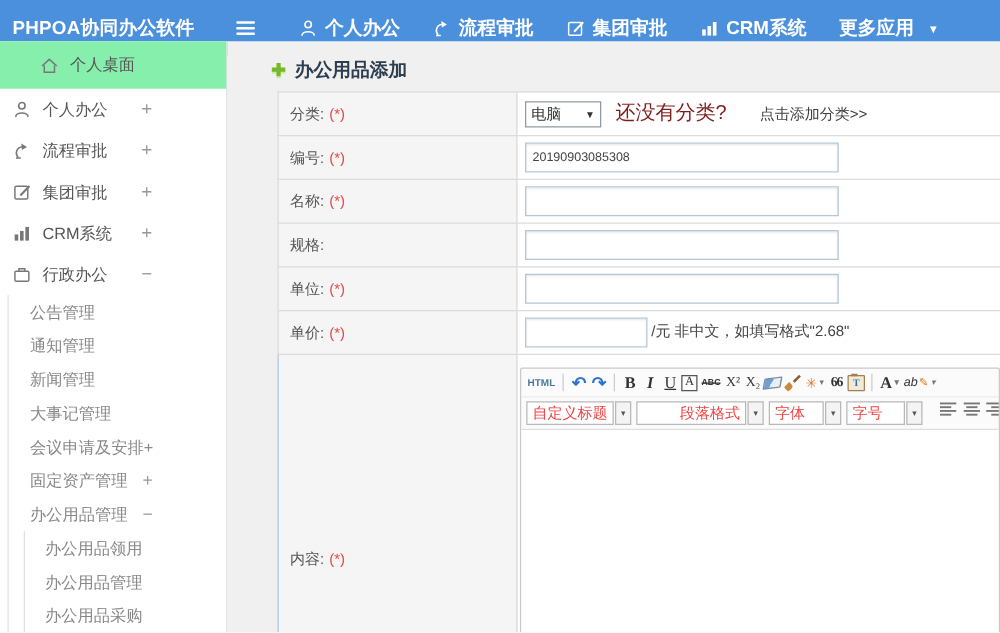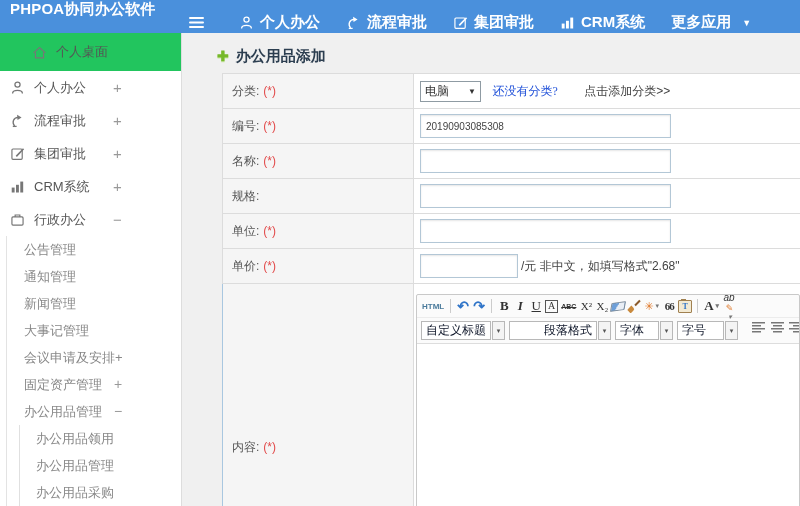--- a/index.html
+++ b/index.html
@@ -1,31 +1,31 @@
 <!DOCTYPE html>
 <html><head>
 <meta charset="utf-8">
 <style>
   * { margin:0; padding:0; box-sizing:border-box; }
   body { font-family:"Liberation Sans", sans-serif; }
   .screen { width:800px; height:506px; position:relative; overflow:hidden; background:#fff; }
 
   
-  .topbar { height:45px; background:#4a90dc; display:flex; color:#fff; }
+  .topbar { height:45px; background:#4a90dc; display:flex; align-items:center; color:#fff; }
   .logo { width:172px; padding-left:10px; font-size:15px; font-weight:bold; letter-spacing:.2px; white-space:nowrap; }
   .hamburger { margin-left:16px; display:flex; align-items:center; cursor:pointer; }
   .topnav { display:flex; align-items:center; margin-left:34px; gap:26px; }
   .nav-item { display:flex; align-items:center; gap:6px; font-size:15px; font-weight:bold; cursor:pointer; white-space:nowrap; }
   .nav-item .icn { display:flex; color:#fff; }
   .nav-caret { font-size:9px; margin-left:5px; }
 
   
   .sidebar { position:absolute; top:33px; left:0; width:182px; bottom:0; background:#fff; border-right:1px solid #ddd; }
   .side-item { height:33px; display:flex; align-items:center; padding-left:10px; color:#555; font-size:13px; position:relative; cursor:pointer; }
-  .side-item.active { height:38px; background:#22c55e;padding-left:32px; }
+  .side-item.active { height:38px; background:#86efac;padding-left:32px; }
   .side-item .icn { width:16px; height:16px; margin-right:8px; color:#777; display:flex; align-items:center; }
   .expand { position:absolute; left:113px; color:#999; font-size:15px; font-weight:normal; }
   .submenu { border-left:1px solid #e3e3e3; margin-left:6px; }
   .sub-item { height:27px; line-height:27px; padding-left:17px; color:#888; font-size:13px; position:relative; cursor:pointer; white-space:nowrap; }
   .sub-item .expand { left:107px; font-size:14px; }
   .submenu2 { border-left:1px solid #e0e0e0; margin-left:12px; }
   .submenu2 .sub-item { padding-left:16px; }
 
   
   .main { position:absolute; left:182px; top:33px; right:0; bottom:0; background:#f0f0f0; overflow:hidden; }
@@ -37,21 +37,21 @@
   .form td { border:1px solid #dcdcdc; vertical-align:middle; }
   .form tr { height:35px; }
   td.lbl { width:191px; background:#f5f5f5; font-size:12px; color:#555; padding-left:9px; }
   td.val { background:#fff; padding-left:6px; border-right:none; }
   .req { color:#e24b4b; font-style:normal; margin-left:4px; font-size:12px; }
 
   .inp { width:251px; height:24px; border:1px solid #b3c7d6; box-shadow:inset 0 1px 2px rgba(0,0,0,.10); font-size:10px; color:#444; padding:0 5px; background:#fff; font-family:"Liberation Sans",sans-serif; }
   .inp.small { width:98px; }
   .sel { display:inline-flex; align-items:center; justify-content:space-between; width:61px; height:21px; border:1px solid #8f9ba3; background:#fff; font-size:12px; color:#333; padding:0 4px; vertical-align:middle; cursor:pointer; }
   .sel .car { font-size:8px; color:#333; }
-  .hint { font-size:12px; color:#1d4ed8; margin-left:7px;font-family:Liberation Serif, serif; }
+  .hint { font-size:16px; color:#7f1d1d; margin-left:7px; }
   .link { color:#404040; font-size:12px; text-decoration:none; cursor:pointer;margin-left:22px; }
   .suffix { font-size:12px; color:#444; margin-left:3px; }
 
   
   tr.row-content { height:324px; }
   tr.row-content td.lbl { border-left:1px solid #a9c7e0; }
   tr.row-content td.val { vertical-align:top; padding:10px 0 0 2px; }
 
   
   .editor { border:1px solid #c9c9c9; background:#fbfbfb; border-radius:2px; overflow:hidden; }
@@ -74,25 +74,25 @@
   [data-name="eraser-icon"] { width:13px; height:9px; transform:skewX(-18deg) rotate(-8deg); background:linear-gradient(115deg,#6d9fd8 45%,#e9eef5 45%); border:1px solid #7b8a99; border-radius:1px; }
   [data-name="format-brush-icon"] { width:13px; height:13px; position:relative; }
   [data-name="format-brush-icon"]::before { content:""; position:absolute; top:2px; right:0; width:7px; height:2px; background:#8a5a2b; transform:rotate(-45deg); }
   [data-name="format-brush-icon"]::after { content:""; position:absolute; bottom:1px; left:1px; width:6px; height:5px; background:#c98a3e; transform:rotate(-45deg); border-radius:1px 0 2px 1px; }
   [data-name="color-wand-icon"] { color:#e07a2c; font-size:11px; }
   [data-name="blockquote-icon"] { font-family:"Liberation Serif",serif; font-weight:bold; font-size:11px; letter-spacing:-1px; }
   [data-name="paste-text-icon"] { width:11px; height:13px; border:1px solid #a08050; background:#f3ead3; border-radius:1px; position:relative; }
   [data-name="paste-text-icon"]::before { content:""; position:absolute; top:-2px; left:2px; width:5px; height:2px; background:#a08050; }
   [data-name="paste-text-icon"]::after { content:"T"; position:absolute; top:1px; left:0; right:0; text-align:center; color:#2f74c8; font:bold 8px "Liberation Serif",serif; }
   [data-name="font-color-icon"] { font-family:"Liberation Serif",serif; font-weight:bold; font-size:13px; }
-  [data-name="highlight-color-icon"] { font-size:10px; font-style:italic;flex-direction:column; }
+  [data-name="highlight-color-icon"] { font-size:10px; font-style:italic; }
   [data-name="highlight-color-icon"] .mark { color:#e07a2c; font-style:normal; font-size:9px; margin-left:1px; }
 
   .tb-select { display:inline-flex; align-items:center; cursor:pointer; }
-  .tb-select .txt { border:1px solid #b8b8b8; background:#fff; height:19px; line-height:17px; font-size:12px; color:#0f172a; padding:0 4px; white-space:nowrap; }
+  .tb-select .txt { border:1px solid #b8b8b8; background:#fff; height:19px; line-height:17px; font-size:12px; color:#ef4444; padding:0 4px; white-space:nowrap; }
   .tb-select .arr { border:1px solid #b8b8b8; margin-left:1px; width:13px; height:19px; font-size:7px; color:#555; display:inline-flex; align-items:center; justify-content:center; background:#f4f4f4; }
   [data-name="custom-title-select"] .txt { min-width:62px; }
   [data-name="paragraph-format-select"] .txt { min-width:48px;padding-left:34px; }
   [data-name="font-family-select"] .txt { min-width:44px; }
   [data-name="font-size-select"] .txt { min-width:47px; }
   [data-name="align-left-icon"] { background:linear-gradient(#777 0 0) 0 0/13px 1.5px no-repeat, linear-gradient(#777 0 0) 0 3px/9px 1.5px no-repeat, linear-gradient(#777 0 0) 0 6px/13px 1.5px no-repeat, linear-gradient(#777 0 0) 0 9px/9px 1.5px no-repeat; }
   [data-name="align-center-icon"] { background:linear-gradient(#777 0 0) 50% 0/13px 1.5px no-repeat, linear-gradient(#777 0 0) 50% 3px/9px 1.5px no-repeat, linear-gradient(#777 0 0) 50% 6px/13px 1.5px no-repeat, linear-gradient(#777 0 0) 50% 9px/9px 1.5px no-repeat; }
   [data-name="align-right-icon"] { background:linear-gradient(#777 0 0) 100% 0/13px 1.5px no-repeat, linear-gradient(#777 0 0) 100% 3px/9px 1.5px no-repeat, linear-gradient(#777 0 0) 100% 6px/13px 1.5px no-repeat, linear-gradient(#777 0 0) 100% 9px/9px 1.5px no-repeat; }
   [data-name="align-justify-icon"] { background:linear-gradient(#777 0 0) 0 0/13px 1.5px no-repeat, linear-gradient(#777 0 0) 0 3px/13px 1.5px no-repeat, linear-gradient(#777 0 0) 0 6px/13px 1.5px no-repeat, linear-gradient(#777 0 0) 0 9px/13px 1.5px no-repeat; }
   [data-name="link-icon"] { color:#888; font-weight:bold; font-size:12px; }

